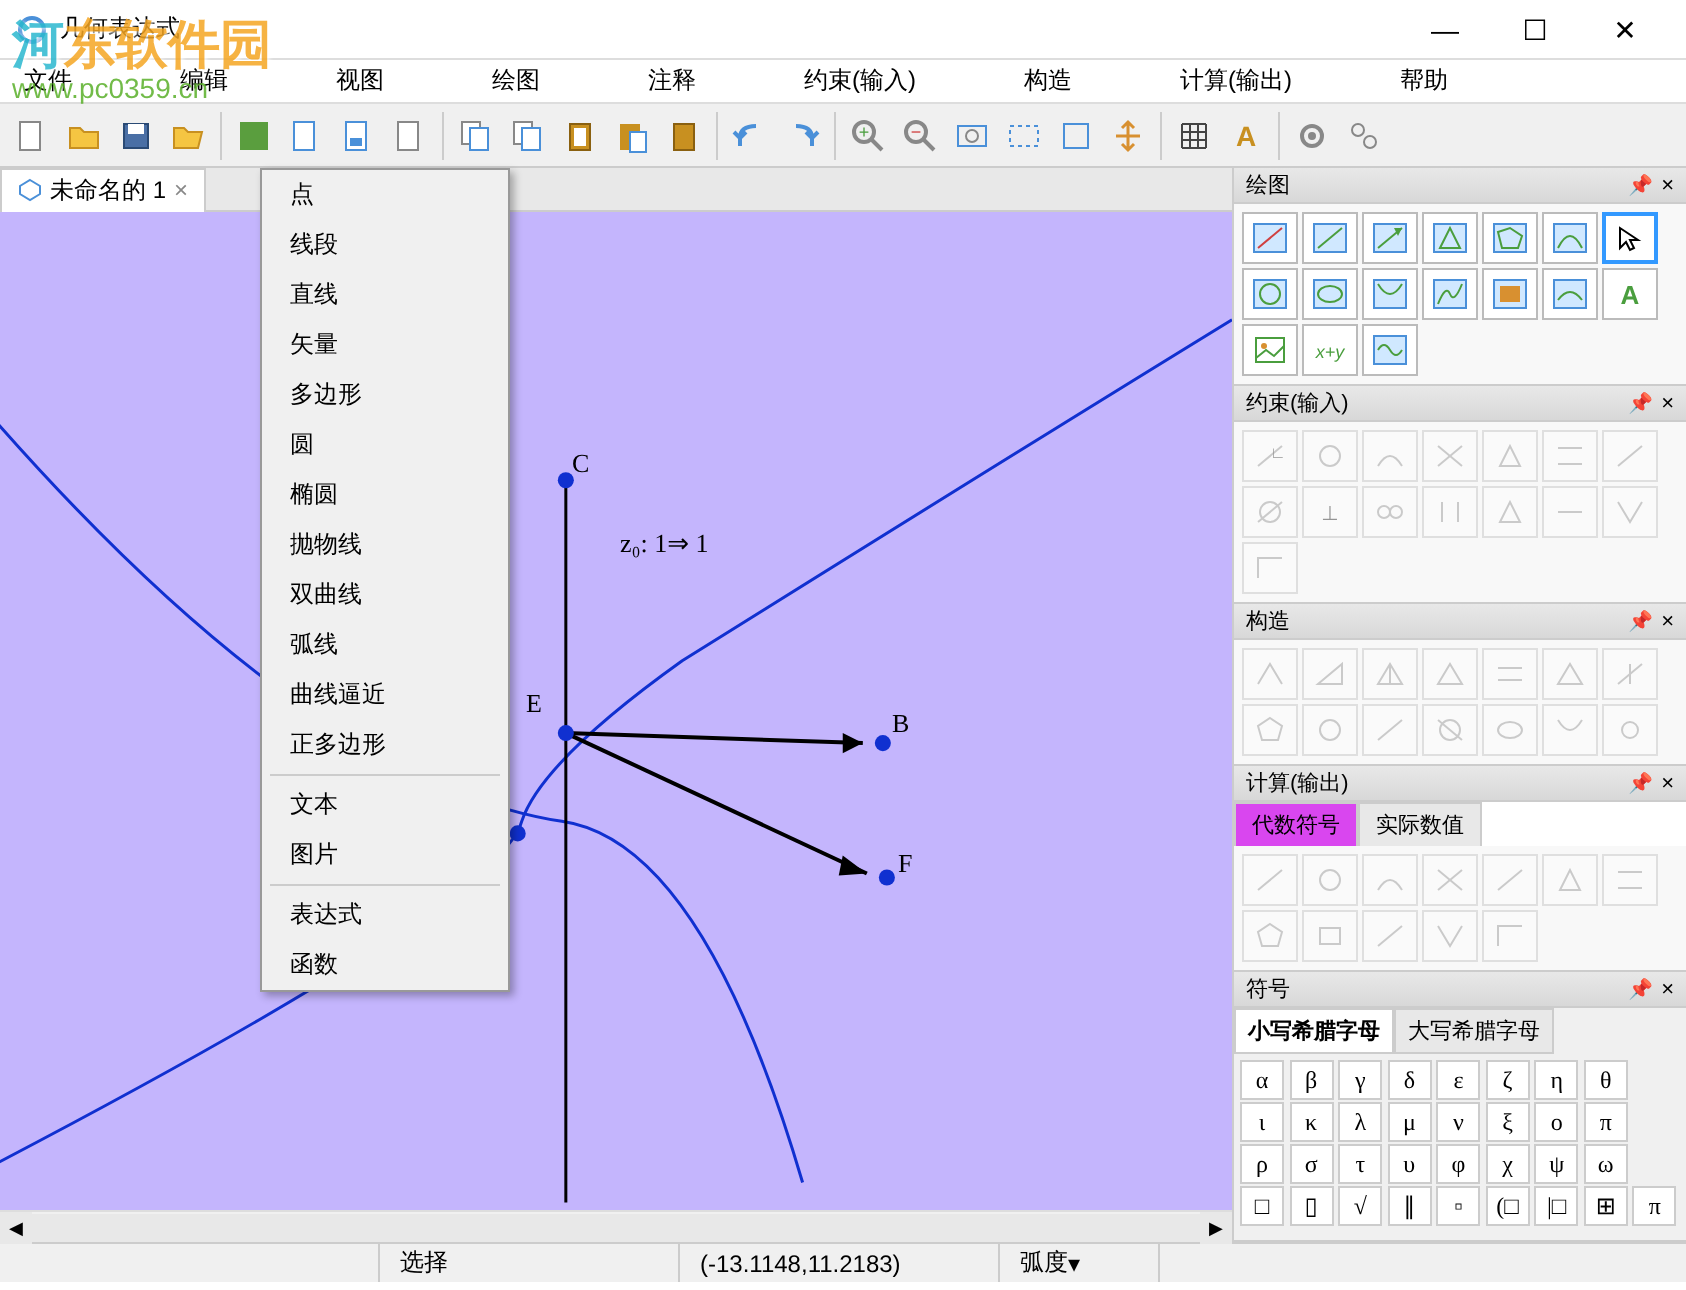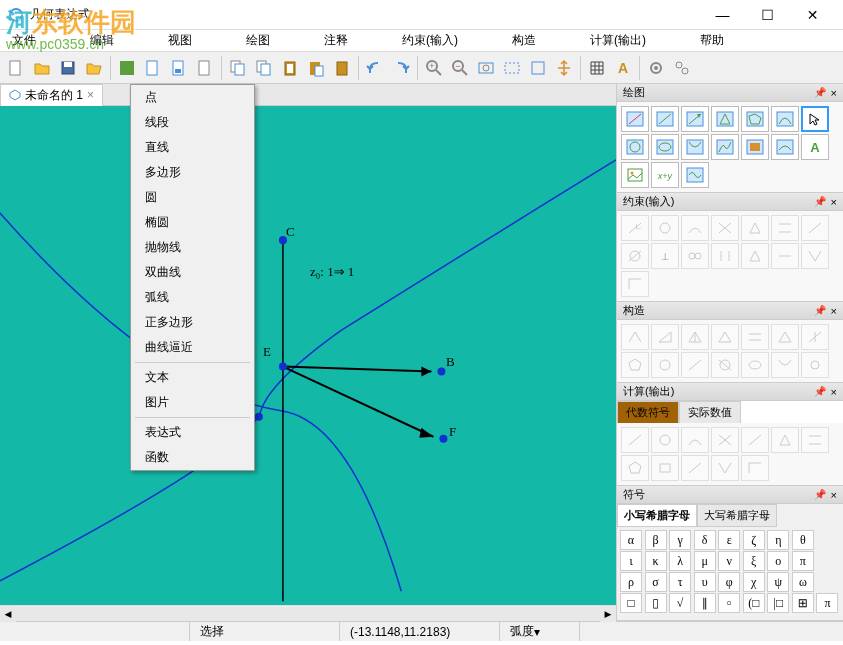--- a/index.html
+++ b/index.html
@@ -17,21 +17,21 @@
 .watermark { position: absolute; top: 5px; left: 6px; z-index: 5; pointer-events: none; opacity: 0.85; }
 .watermark-text1 { font-size: 26px; font-weight: bold; color: #f5a623; text-shadow: 1px 1px 2px #fff; }
 .watermark-text1 .cyan { color: #2bb8cf; }
 .watermark-url { font-size: 14px; color: #5ab02a; margin-top: -4px; }
 
 .toolbar { height: 32px; background: #f0f0f0; display: flex; align-items: center; padding: 0 4px; gap: 2px; border-bottom: 1px solid #ccc; }
 .tb-btn { width: 24px; height: 24px; display: flex; align-items: center; justify-content: center; cursor: pointer; border: 1px solid transparent; }
 .tb-sep { width: 1px; height: 24px; background: #ccc; margin: 0 2px; }
 
 .main-area { display: flex; height: calc(100% - 108px); }
-.canvas-area { flex: 1; position: relative; background: #14b8a6; display: flex; flex-direction: column; }
+.canvas-area { flex: 1; position: relative; background: #c4b5fd; display: flex; flex-direction: column; }
 .tab-bar { height: 22px; background: #e8e8e8; display: flex; align-items: center; font-size: 12px; border-bottom: 1px solid #ccc; }
 .tab { background: #fff; padding: 2px 8px; border: 1px solid #ccc; border-bottom: none; display: flex; align-items: center; gap: 4px; }
 .tab-close { cursor: pointer; color: #888; }
 .canvas { flex: 1; position: relative; overflow: hidden; }
 .canvas svg { width: 100%; height: 100%; }
 
 .dropdown { position: absolute; left: 130px; top: 84px; width: 125px; background: #f0f0f0; border: 1px solid #999; box-shadow: 2px 2px 4px rgba(0,0,0,0.3); z-index: 100; font-size: 12px; }
 .dd-item { padding: 4px 14px; cursor: pointer; }
 .dd-sep { height: 1px; background: #ccc; margin: 2px 4px; }
 
@@ -40,21 +40,21 @@
 .panel-header { height: 18px; background: linear-gradient(#e8e8e8, #d8d8d8); font-size: 11px; padding: 2px 6px; display: flex; align-items: center; border-bottom: 1px solid #ccc; }
 .panel-header .title { flex: 1; }
 .panel-header .pin { cursor: pointer; font-size: 10px; margin-right: 4px; }
 .panel-header .x { cursor: pointer; font-size: 11px; }
 .panel-body { padding: 4px; display: flex; flex-wrap: wrap; gap: 2px; background: #f8f8f8; }
 .grid-btn { width: 28px; height: 26px; border: 1px solid #bbb; background: #fff; display: flex; align-items: center; justify-content: center; cursor: pointer; }
 .grid-btn.highlighted { background: #fff; border: 2px solid #3399ff; }
 .grid-btn.disabled { opacity: 0.4; }
 
 .calc-tabs { display: flex; font-size: 11px; background: #fff; }
-.calc-tab { padding: 3px 8px; border: 1px solid #ccc; border-bottom: none; background: #a16207; cursor: pointer; }
+.calc-tab { padding: 3px 8px; border: 1px solid #ccc; border-bottom: none; background: #d946ef; cursor: pointer; }
 .calc-tab.inactive { background: #e8e8e8; }
 
 .sym-tabs { display: flex; font-size: 11px; }
 .sym-tab { padding: 3px 6px; border: 1px solid #ccc; cursor: pointer; background: #fff; }
 .sym-tab.active { background: #fff; font-weight: bold; }
 .sym-tab.inactive { background: #e8e8e8; }
 .sym-grid { display: grid; grid-template-columns: repeat(9, 1fr); gap: 1px; padding: 3px; }
 .sym-btn { width: 22px; height: 20px; border: 1px solid #ccc; background: #fff; font-size: 12px; display: flex; align-items: center; justify-content: center; cursor: pointer; font-family: serif; }
 
 .statusbar { height: 20px; background: #f0f0f0; border-top: 1px solid #ccc; display: flex; align-items: center; font-size: 12px; }
@@ -700,28 +700,29 @@
         <div class="sym-btn">π</div>
       </div>
     </div>
   </div>
 </div>
 
 <div class="dropdown">
   <div class="dd-item">点</div>
   <div class="dd-item">线段</div>
   <div class="dd-item">直线</div>
+  <div class="dd-item">矢量</div>
   <div class="dd-item">多边形</div>
   <div class="dd-item">圆</div>
   <div class="dd-item">椭圆</div>
   <div class="dd-item">抛物线</div>
   <div class="dd-item">双曲线</div>
   <div class="dd-item">弧线</div>
+  <div class="dd-item">曲线逼近</div>
   <div class="dd-item">正多边形</div>
-  <div class="dd-item">曲线逼近</div>
   <div class="dd-sep"></div>
   <div class="dd-item">文本</div>
   <div class="dd-item">图片</div>
   <div class="dd-sep"></div>
   <div class="dd-item">表达式</div>
   <div class="dd-item">函数</div>
 </div>
 
 <div class="statusbar">
   <div class="status-cell" style="width:190px;"></div>

